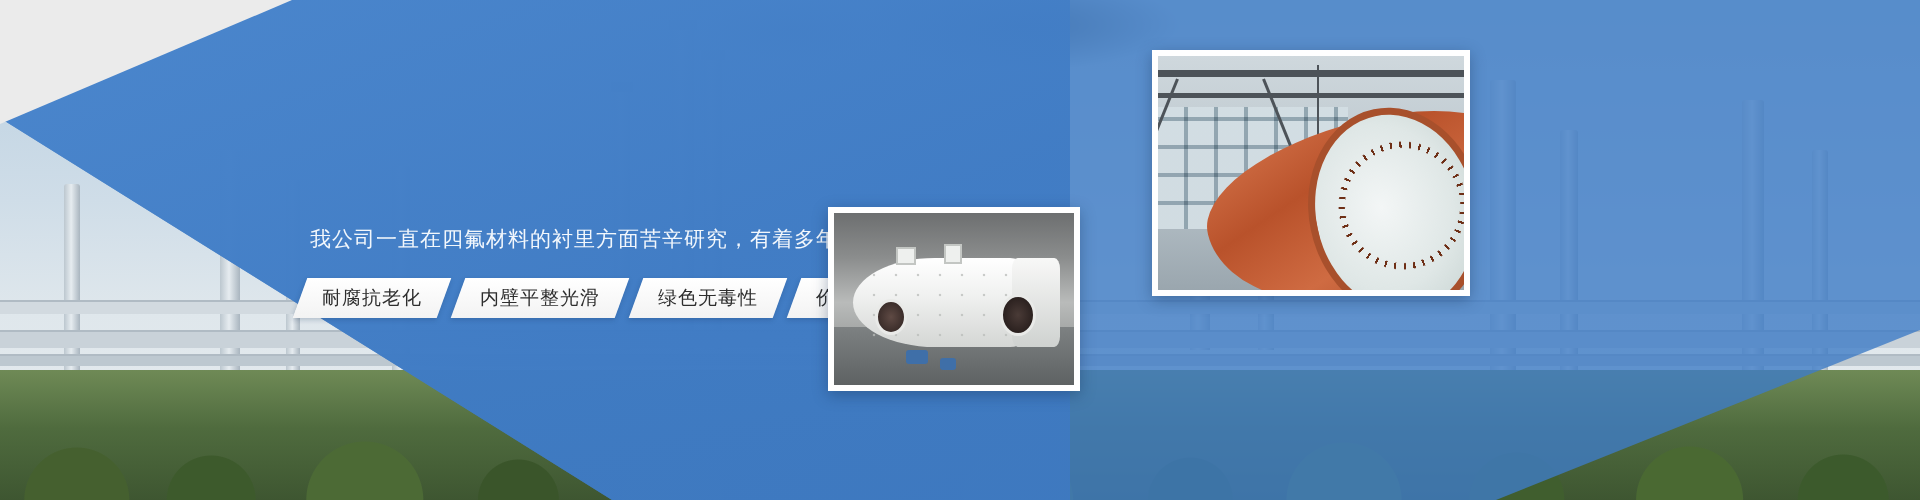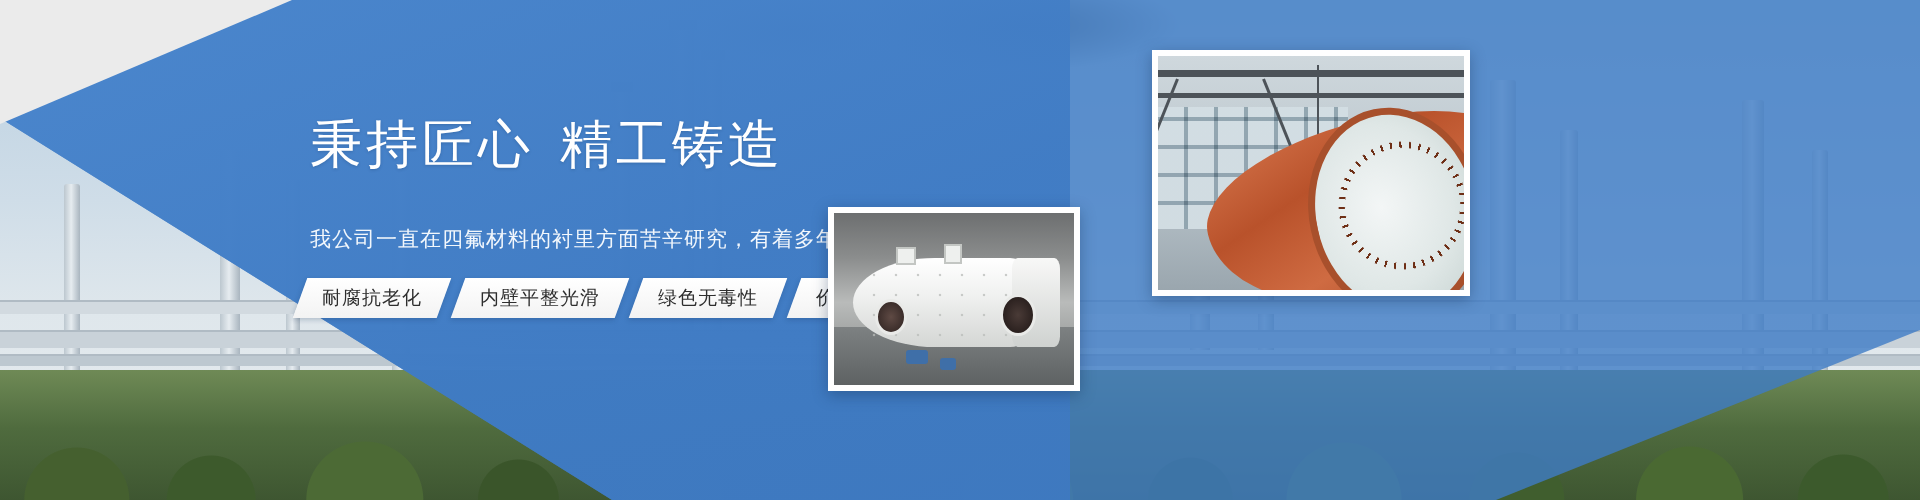--- a/index.html
+++ b/index.html
@@ -216,23 +216,20 @@
 
     <div class="ground"></div>
     <div class="treeline"></div>
   </div>
 
   <div class="blue-tint"></div>
   <div class="blue-solid"></div>
   <div class="gray-wedge"></div>
 
   <div class="copy">
-    <div class="headline">
-      <span>秉持匠心</span><span class="gap"></span><span>精工铸造</span>
-    </div>
 
     <div class="subhead">我公司一直在四氟材料的衬里方面苦辛研究，有着多年实践经验</div>
 
     <div class="tags">
       <div class="tag">
         <span>耐腐抗老化</span>
       </div>
       <div class="tag">
         <span>内壁平整光滑</span>
       </div>

